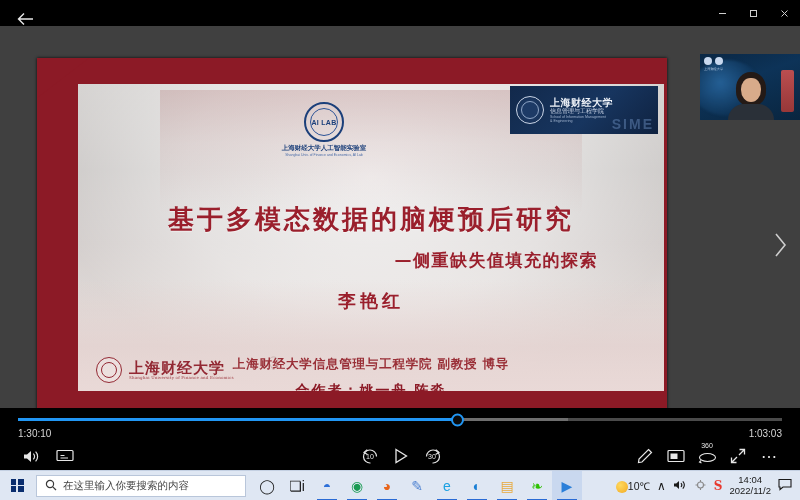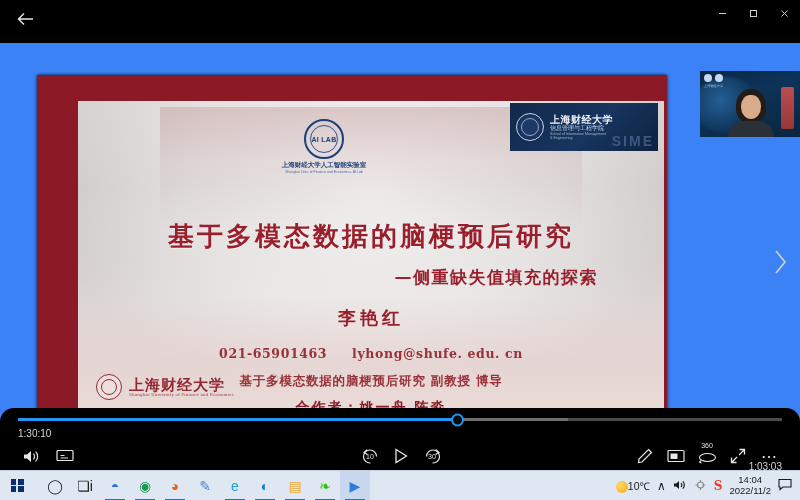--- a/index.html
+++ b/index.html
@@ -31,22 +31,22 @@
     display: flex; align-items: stretch; z-index: 40;
   }
   #winctl .wbtn {
     width: 31px; display: flex; align-items: center; justify-content: center;
     color: #cfcfcf; font-size: 11px; line-height: 1;
   }
   #winctl .wbtn svg { display: block; }
 
   
   #stage {
-    position: absolute; left: 0; top: 43px; width: 800px; height: 382px;
-    background: #3b82f6;
+    position: absolute; left: 0; top: 26px; width: 800px; height: 382px;
+    background: #404040;
   }
 
   
   #slide {
     position: absolute; left: 37px; top: 32px; width: 630px; height: 355px;
     background: #8c1a26; overflow: hidden;
     box-shadow: 0 0 3px rgba(0,0,0,.9);
   }
   
   #slide-inner {
@@ -242,21 +242,21 @@
     background: #4a4a4a;
   }
   #scrub .buf { position: absolute; left: 0; top: 0; height: 100%; background: #6e6e6e; }
   #scrub .played { position: absolute; left: 0; top: 0; height: 100%; background: #2196f3; }
   #scrub .thumb {
     position: absolute; top: 50%; width: 13px; height: 13px; margin-left: -6.5px;
     transform: translateY(-50%); border-radius: 50%;
     background: #0a0a0a; border: 2px solid #2196f3;
   }
   #time-cur { position: absolute; left: 18px; top: 20px; color: #d6d6d6; font-size: 10px; }
-  #time-tot { position: absolute; right: 18px; top: 20px; color: #d6d6d6; font-size: 10px; margin-top: 33px; }
+  #time-tot { position: absolute; right: 18px; top: 20px; color: #d6d6d6; font-size: 10px; }
 
   .ctl-row { position: absolute; left: 0; right: 0; top: 34px; height: 28px; }
   .ctl {
     position: absolute; top: 0; width: 30px; height: 28px;
     display: flex; align-items: center; justify-content: center;
     color: #e6e6e6;
   }
   .ctl svg { display: block; }
   .ctl .num {
     position: absolute; left: 0; right: 0; top: 11px; text-align: center;
@@ -357,30 +357,26 @@
               <div class="t3">School of Information Management</div>
               <div class="t3">&amp; Engineering</div>
             </div>
             <div class="sime">SIME</div>
           </div>
 
           <div class="s-title">基于多模态数据的脑梗预后研究</div>
           <div class="s-subtitle">—侧重缺失值填充的探索</div>
           <div class="s-author">李艳红</div>
 
-          <div class="s-contact">
-            <span>021-65901463</span>
-            <span>lyhong@shufe. edu. cn</span>
-          </div>
 
           <svg class="s-pin" viewBox="0 0 11 15" fill="none" stroke="#8c6a68" stroke-width="1">
             <path d="M5.5 14 C5.5 14 10 8.6 10 5.4 A4.5 4.5 0 0 0 1 5.4 C1 8.6 5.5 14 5.5 14 Z"></path>
           </svg>
 
-          <div class="s-affil">基于多模态数据的脑梗预后研究 副教授 博导</div>
+          <div class="s-affil">上海财经大学信息管理与工程学院 副教授 博导</div>
           <div class="s-collab">合作者：姚一舟 陈淼</div>
 
           <div id="uni-logo">
             <div class="seal"></div>
             <div class="nm">
               <div class="cn">上海财经大学</div>
               <div class="en">Shanghai University of Finance and Economics</div>
             </div>
           </div>
         </div>
@@ -496,20 +492,29 @@
   <div id="taskbar">
     <div id="start">
       <div class="win">
           <i></i>
           <i></i>
           <i></i>
           <i></i>
         </div>
     </div>
 
+    <div id="tb-search">
+      <span class="mag">
+        <svg width="12" height="12" viewBox="0 0 12 12" fill="none" stroke="currentColor" stroke-width="1.2">
+          <circle cx="5" cy="5" r="3.6"></circle>
+            <path d="M7.8 7.8 L11 11"></path>
+        </svg>
+      </span>
+      <span class="ph">在这里输入你要搜索的内容</span>
+    </div>
 
     <div id="tb-items" style="display:flex;align-items:center;margin-left:6px;">
         <div class="tb-icon">
           <span class="glyph" style="color: rgb(26, 26, 26);">◯</span>
         </div>
         <div class="tb-icon">
           <span class="glyph" style="color: rgb(26, 26, 26);">❏i</span>
         </div>
         <div class="tb-icon active">
           <span class="glyph" style="color: rgb(45, 111, 216);">◓</span>

